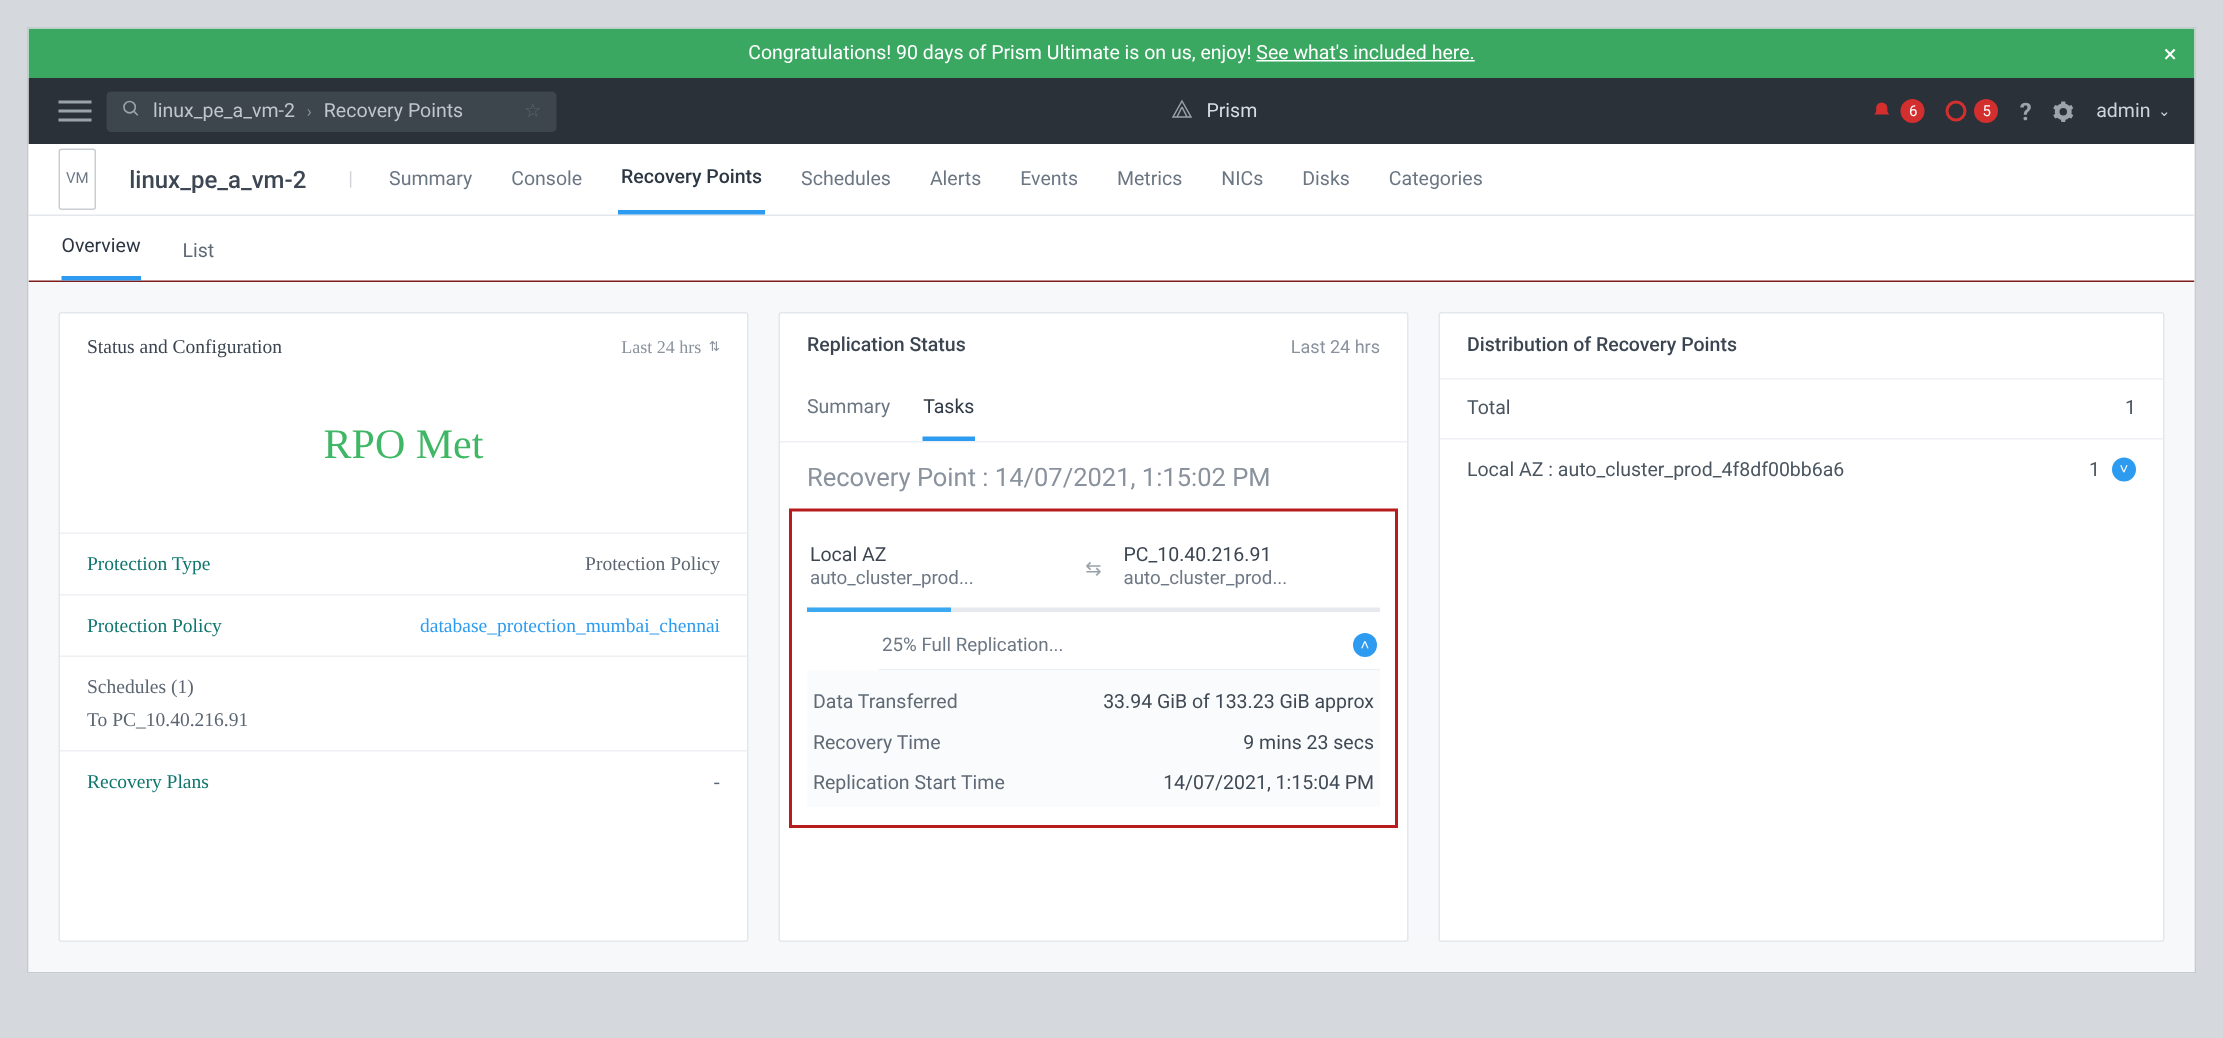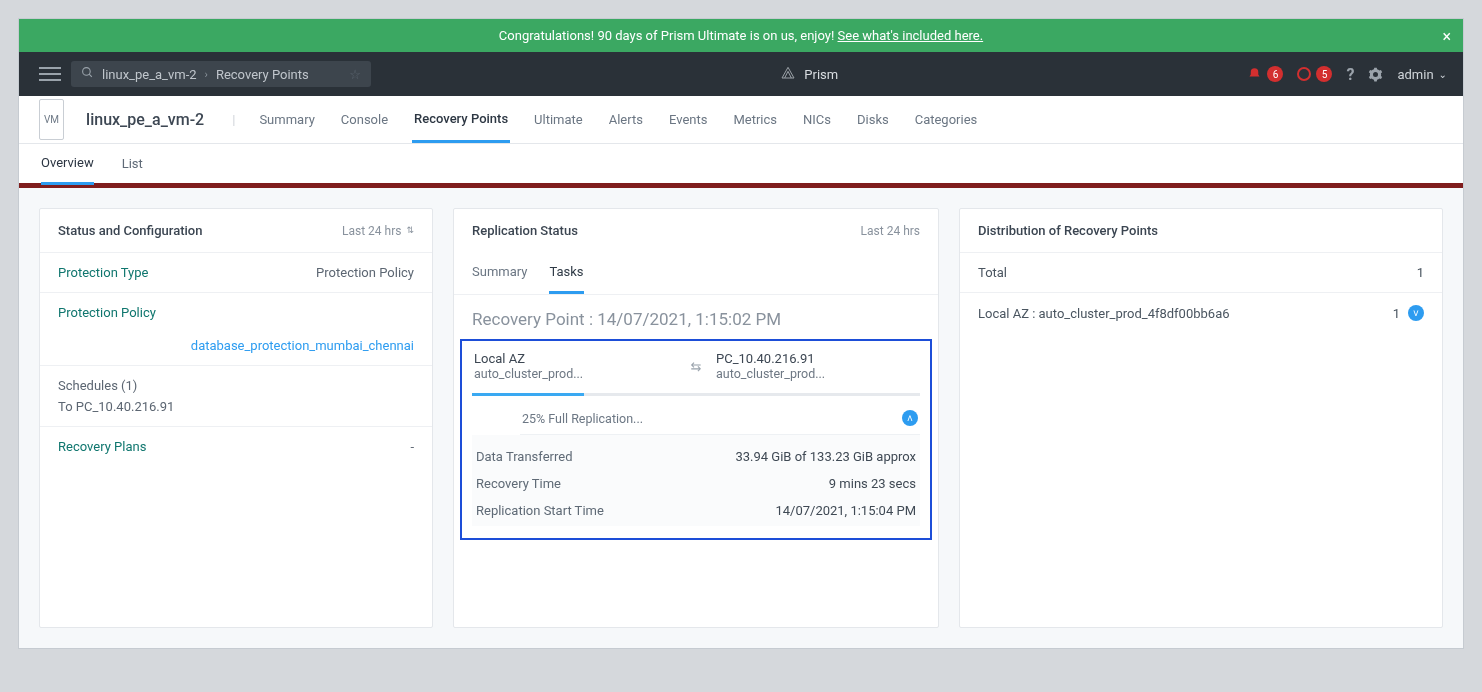--- a/index.html
+++ b/index.html
@@ -69,57 +69,57 @@
   display:flex; align-items:center; padding:0 20px; height:48px; gap:22px;
 }
 .vm-chip {
   border:1px solid #c9ced4; color:#6f7a87; font-size:10px; padding:14px 4px; border-radius:2px;
 }
 .vm-name { font-size:16px; color:#3d4753; font-weight:500; margin-right:6px;}
 .vdiv { color:#d0d4d9;}
 .tab { color:#6b7683; cursor:pointer; padding:14px 2px; font-size:13px;}
 .tab.active { color:#2d3743; border-bottom:3px solid #2d9cf0; font-weight:500;}
 .thirdbar {
-  background:#fff; border-bottom:5px solid #7f1d1d;
-  display:flex; align-items:center; padding:0 22px; height:44px; gap:28px;
+  background:#fff; border-bottom:1px solid #7f1d1d;
+  display:flex; align-items:flex-end; padding:0 22px; height:44px; gap:28px;
 }
 .subtab { color:#5f6a77; cursor:pointer; padding:12px 0;}
 .subtab.active { color:#2b3542; border-bottom:3px solid #2d9cf0;}
 .main {
   background:#f6f8fa;
   display:flex; gap:20px; padding:20px;
   min-height:460px;
 }
 .card {
   background:#fff; border:1px solid #e4e7eb; border-radius:2px;
 }
-.left { width:394px;}
+.left { width:460px;font-family:Liberation Serif, serif;}
 .mid { flex:1; position:relative;}
 .right { width:484px;}
 .card-head {
   padding:14px 18px; display:flex; justify-content:space-between; align-items:center;
   color:#3b4551; font-size:13px; font-weight:500;
 }
 .card-head .meta { color:#89929d; font-weight:400; font-size:12px; display:flex; align-items:center; gap:5px;}
 .rpo {
   color:#3fb765; font-size:28px; font-weight:400;
   text-align:center; padding:28px 0 42px;
 }
 .kv { border-top:1px solid #eef0f3; padding:12px 18px; display:flex; justify-content:space-between; font-size:13px;}
 .kv .k { color:#0f766e;}
 .kv .v { color:#5c6672;}
-.kv .v.link { color:#2d9cf0; cursor:pointer;margin-top:33px;}
+.kv .v.link { color:#2d9cf0; cursor:pointer;}
 .sched { border-top:1px solid #eef0f3; padding:12px 18px; font-size:13px; color:#5c6672;}
 .sched .line { margin-top:6px;}
 .card-inner-tabs { display:flex; gap:22px; padding:0 18px; border-bottom:1px solid #eef0f3;}
 .itab { padding:12px 0; color:#6b7683; cursor:pointer;}
 .itab.active { color:#2f3a46; border-bottom:3px solid #2d9cf0;}
 .rp-title { padding:14px 18px 10px; color:#89929d; font-size:17px;}
 .repl-box {
-  margin:0 6px 6px; border:2px solid #1d4ed8; padding:4px 10px 12px;
+  margin:0 6px 6px; border:2px solid #b91c1c; padding:16px 10px 12px;
 }
 .az-row { display:flex; align-items:flex-start; padding:6px 2px 10px;}
 .az-col { flex:1; min-width:0;}
 .az-col .title { color:#3c4652; font-size:13px;}
 .az-col .sub { color:#6e7884; font-size:12.5px; white-space:nowrap; overflow:hidden; text-overflow:ellipsis; max-width:150px;}
 .az-swap { width:40px; text-align:center; color:#9aa3ac; padding-top:8px;}
 .progress { height:3px; background:#e6e9ed; position:relative; margin:2px 0 10px;}
 .progress .bar { position:absolute; left:0; top:0; height:100%; background:#3aa9f2; width:25%;}
 .pstatus { display:flex; justify-content:space-between; align-items:center; color:#6c7784; font-size:12.5px; padding:4px 2px 8px; border-bottom:1px solid #eef1f4;margin-left:48px;}
 .pstatus .toggle {
@@ -196,21 +196,21 @@
     </div>
   </div>
 
   <div class="secondbar">
     <span class="vm-chip">VM</span>
     <span class="vm-name">linux_pe_a_vm-2</span>
     <span class="vdiv">|</span>
     <span class="tab">Summary</span>
     <span class="tab">Console</span>
     <span class="tab active">Recovery Points</span>
-    <span class="tab">Ultimate</span>
+    <span class="tab">Schedules</span>
     <span class="tab">Alerts</span>
     <span class="tab">Events</span>
     <span class="tab">Metrics</span>
     <span class="tab">NICs</span>
     <span class="tab">Disks</span>
     <span class="tab">Categories</span>
   </div>
 
   <div class="thirdbar">
     <span class="subtab active">Overview</span>
@@ -220,20 +220,21 @@
   <div class="main">
 
     <div class="card left">
       <div class="card-head">
         <span>Status and Configuration</span>
         <span class="meta">
           <span>Last  24 hrs</span>
           <span style="font-size:9px;line-height:1;">⇅</span>
         </span>
       </div>
+      <div class="rpo">RPO Met</div>
       <div class="kv">
         <span class="k">Protection Type</span>
         <span class="v">Protection Policy</span>
       </div>
       <div class="kv">
         <span class="k">Protection Policy</span>
         <span class="v link">database_protection_mumbai_chennai</span>
       </div>
       <div class="sched">
         <div>Schedules (1)</div>

